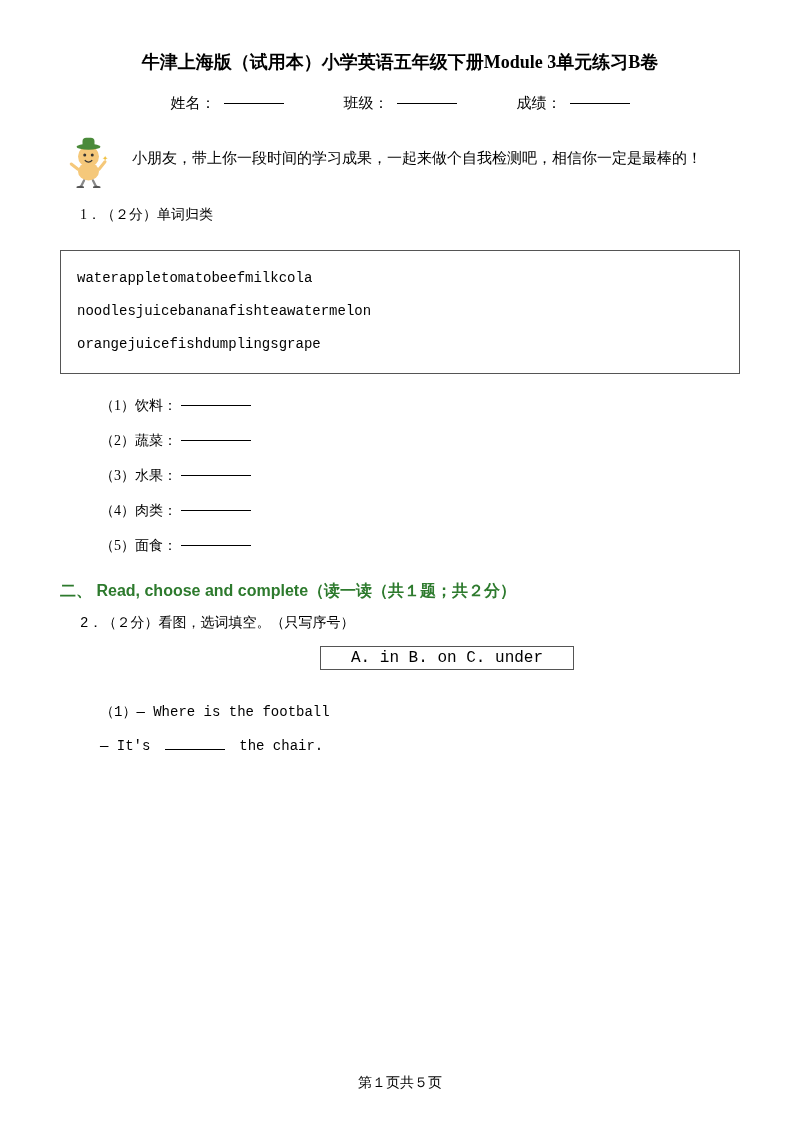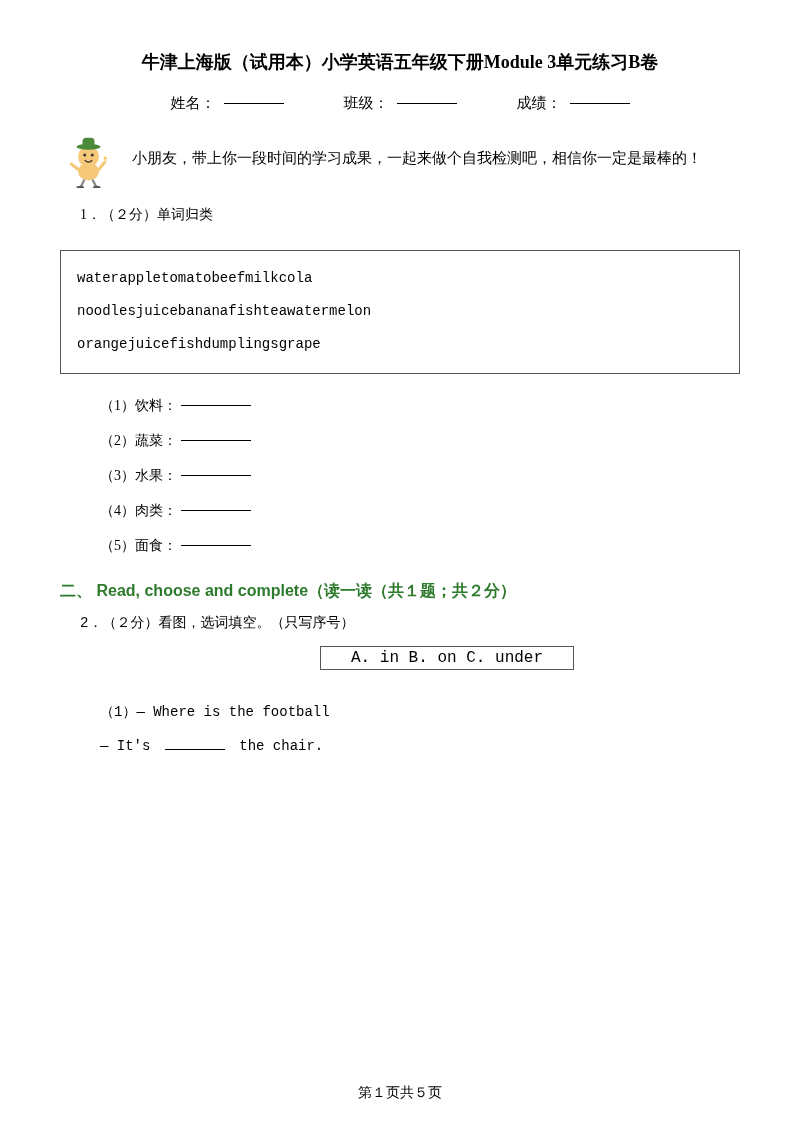--- a/index.html
+++ b/index.html
@@ -155,21 +155,21 @@
       font-size: 14px;
       margin-left: 40px;
       margin-bottom: 10px;
       line-height: 2;
     }
 
     .page-number {
       text-align: center;
       font-size: 14px;
       position: absolute;
-      bottom: 30px;
+      bottom: 40px;
       left: 0;
       right: 0;
     }
 
     .green-text {
       color: #2d7a2d;
     }
   </style>
 </head>
 <body>

